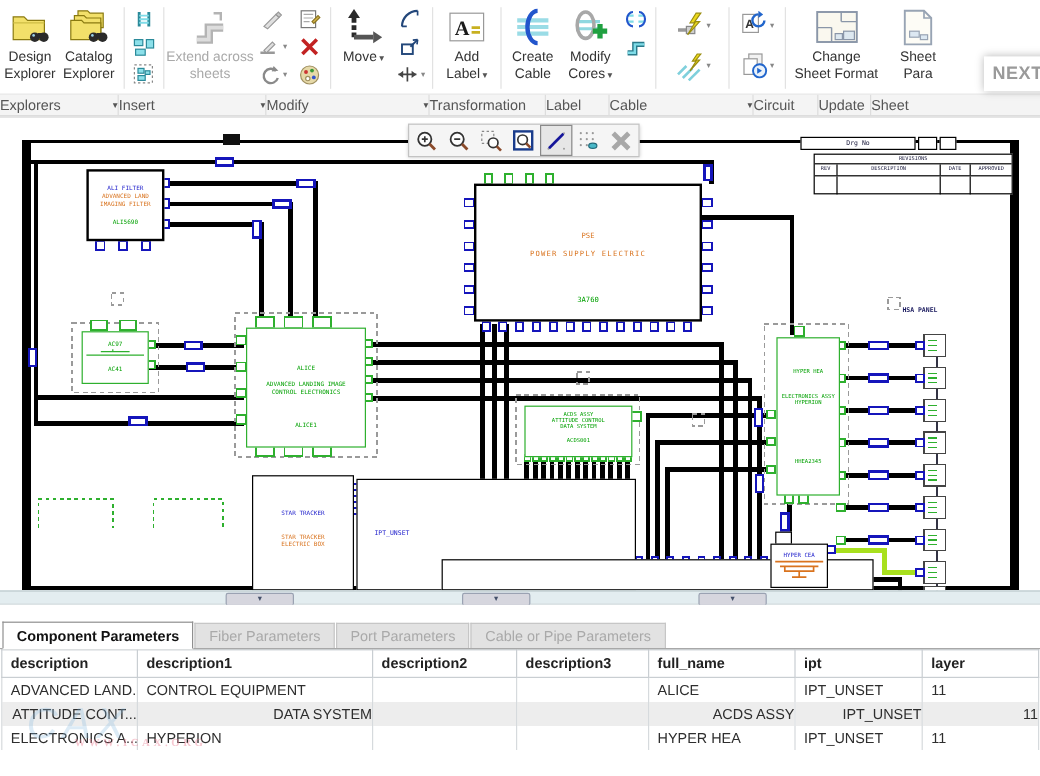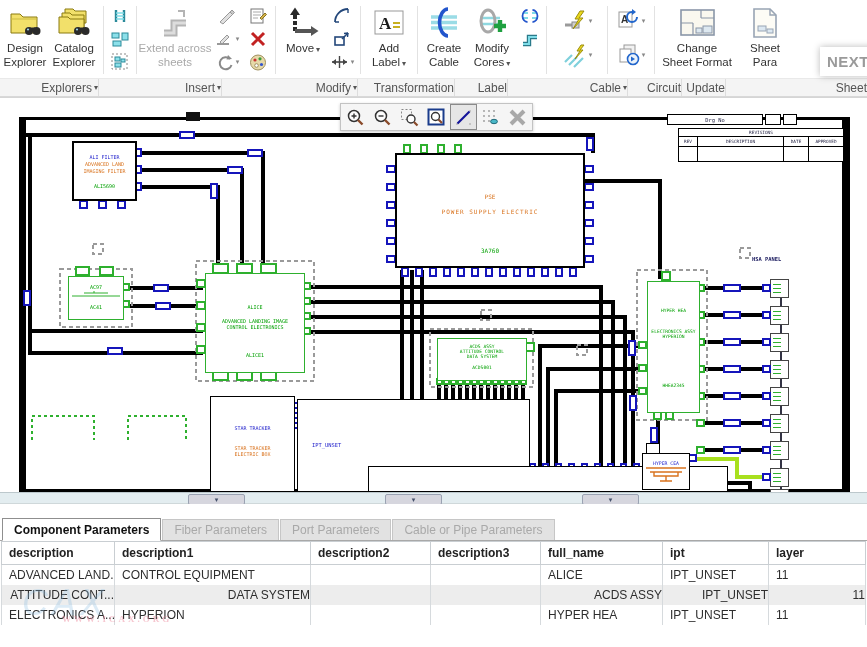--- a/index.html
+++ b/index.html
@@ -11,21 +11,21 @@
   .ric{height:38px;display:flex;align-items:center;justify-content:center;}
   .rl{font-size:11.5px;color:#333;text-align:center;line-height:1.2;white-space:nowrap;}
   .rl.dis{color:#a9a9a9;}
   .crt{font-size:8px;color:#555;margin-left:2px;}
   .sep{width:1px;background:#e2e2e2;margin:4px 3px;}
   .stk{display:flex;flex-direction:column;justify-content:flex-start;padding-top:2px;}
   .si{height:23px;display:flex;align-items:center;justify-content:center;}
   .sicrt{font-size:7px;color:#888;margin-left:1px;}
   
   .gbar{height:19px;display:flex;background:#f4f4f4;border-top:1px solid #e9e9e9;border-bottom:1px solid #d8d8d8;box-sizing:border-box;}
-  .gseg{display:flex;align-items:center;justify-content:flex-end;font-size:12px;color:#555;border-right:1px solid #ddd;box-sizing:border-box;}
+  .gseg{display:flex;align-items:center;justify-content:space-between;font-size:12px;color:#555;border-right:1px solid #ddd;box-sizing:border-box;}
   
   .canvas{position:relative;width:867px;height:394px;background:#fff;border-top:1px solid #d5d5d5;box-sizing:content-box;overflow:hidden;}
   .wires{position:absolute;left:0;top:0;}
   .comp{position:absolute;box-sizing:border-box;font-family:"DejaVu Sans Mono",monospace;text-align:center;}
   .comp .ln{display:block;white-space:nowrap;}
   .t-blue{color:#2222cc;}.t-orange{color:#d9731e;}.t-green{color:#00a000;}.t-navy{color:#1a1a5e;}
   .whitebox{background:#fff;border:2px solid #000;}
   .greenbox{background:#fff;border:1.5px solid #2eb02e;}
   .ztool{position:absolute;left:340px;top:5px;height:26px;display:flex;align-items:center;background:#f5f5f5;
          border:1px solid #c3c3c3;box-shadow:0 1px 3px rgba(0,0,0,.2);padding:0 1px;}

